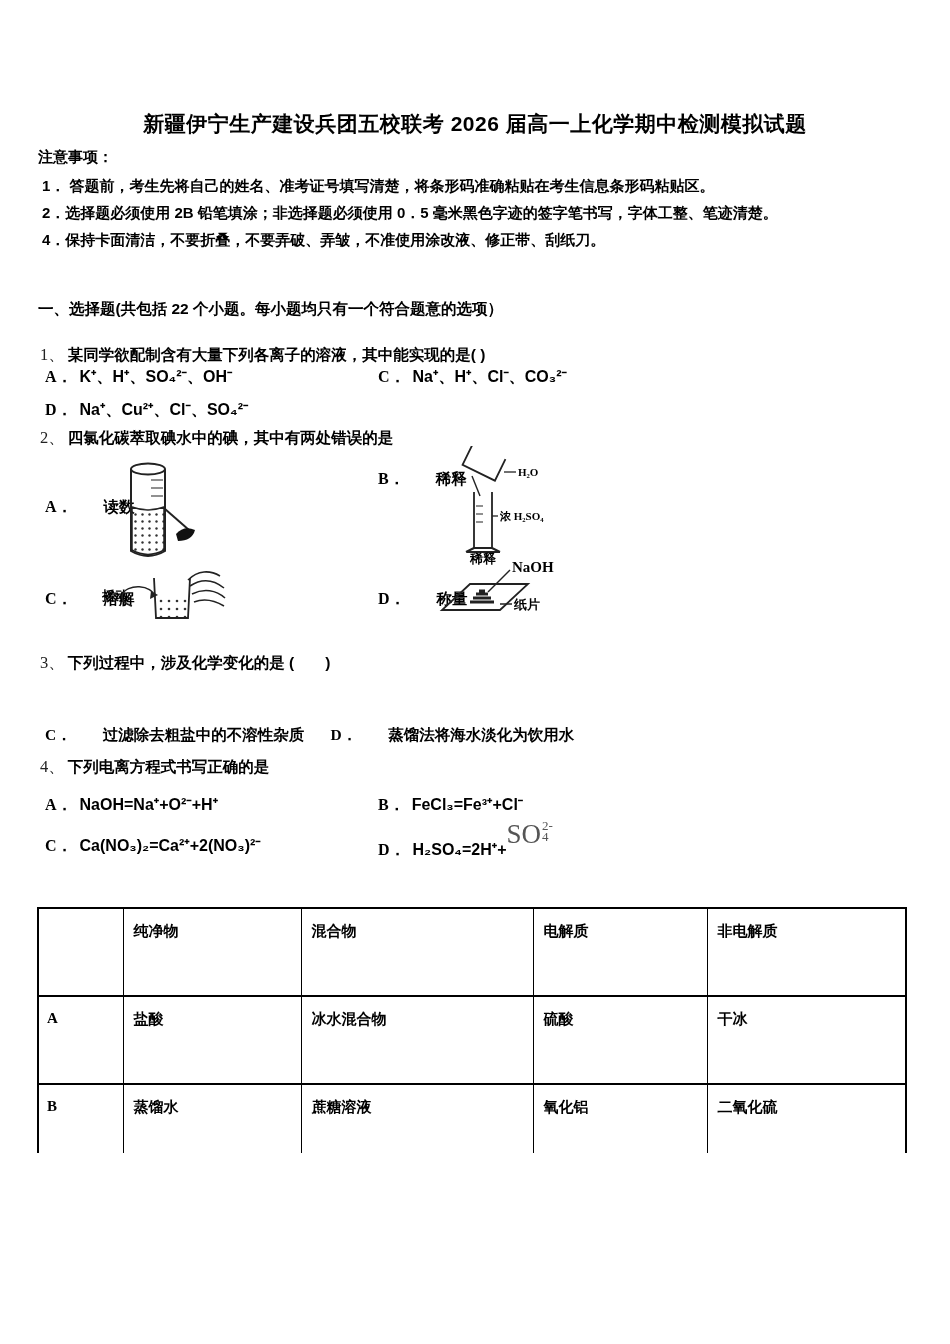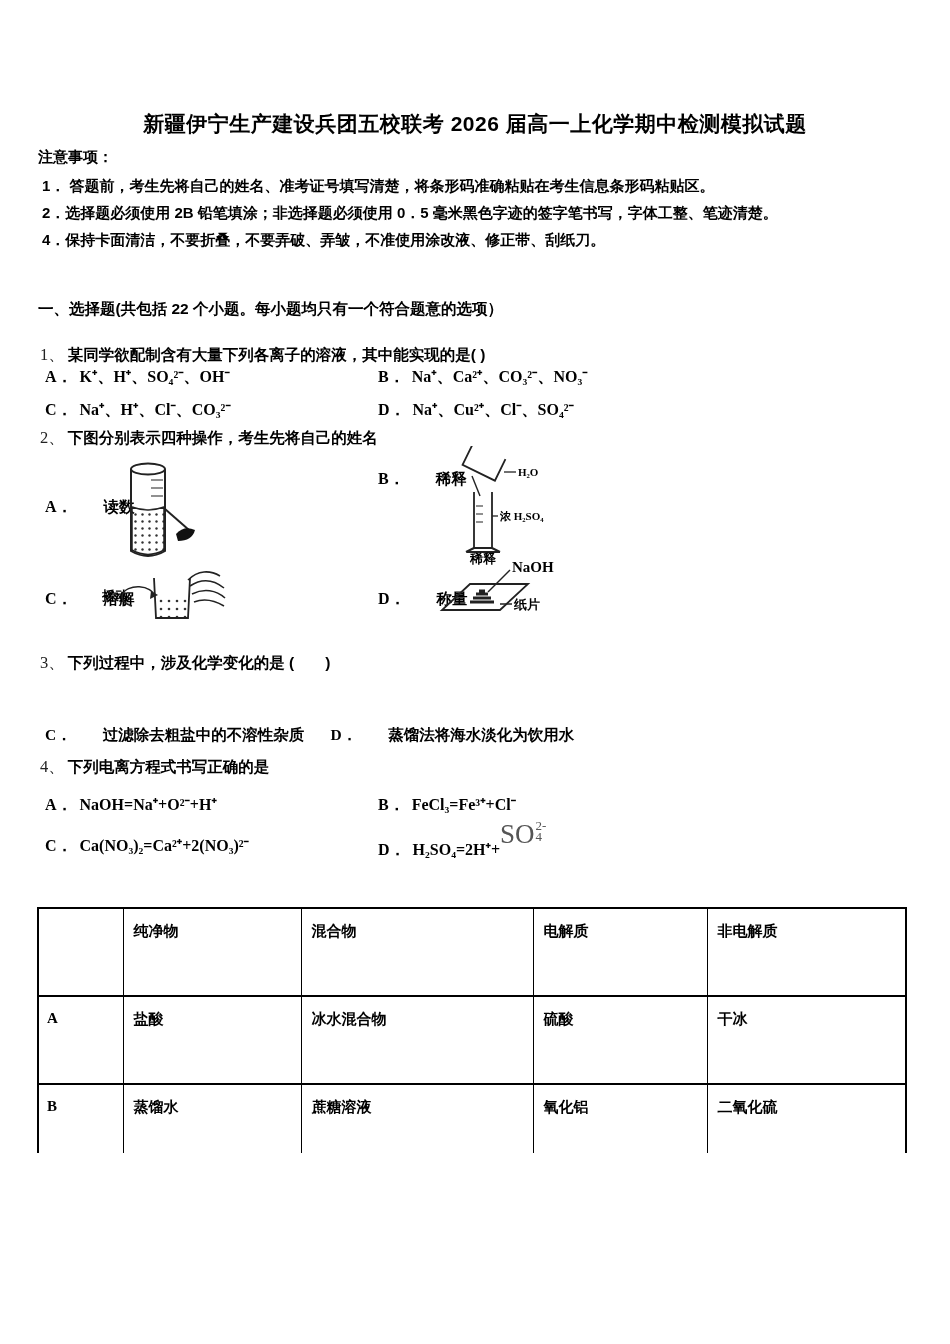--- a/index.html
+++ b/index.html
@@ -12,21 +12,21 @@
   .notice{position:absolute;top:172px;left:42px;right:30px;}
   .notice-item{font-size:15px;font-weight:700;line-height:27px;white-space:nowrap;}
   .section-heading{position:absolute;top:299px;left:38px;font-size:15.5px;font-weight:700;}
   .stem{position:absolute;left:40px;font-size:15.5px;white-space:nowrap;}
   .qnum{font-family:"Liberation Serif",serif;font-weight:400;color:#222;font-size:16.5px;margin-right:3px;}
   .qtext{font-weight:700;}
   .opt-grid{position:absolute;left:45px;width:870px;display:grid;
             grid-template-columns:333px 1fr;font-size:16px;line-height:33px;}
   .opt-grid.q4{line-height:32px;row-gap:9px;}
   .olabel{font-family:"Liberation Serif",serif;font-weight:700;margin-right:7px;}
-  .oformula{font-family:Liberation Serif, serif;font-weight:700;}
+  .oformula{font-family:Liberation Sans, sans-serif;font-weight:700;}
   .otext{font-weight:700;font-size:15.5px;margin-left:24px;}
   .q3-line{position:absolute;left:45px;font-size:15.5px;white-space:nowrap;}
   .q3-line .pair{margin-right:22px;}
   .diag-label{position:absolute;font-size:16px;white-space:nowrap;}
   .so4{position:relative;top:-12px;color:#555;font-family:"Liberation Serif",serif;
        font-weight:400;font-size:27px;letter-spacing:0;}
   .so4-stack{display:inline-block;vertical-align:2px;margin-left:1px;}
   .so4-stack span{display:block;font-size:13px;line-height:11px;text-align:left;}
   .q5-table{position:absolute;top:907px;left:37px;width:868px;border-collapse:collapse;
             table-layout:fixed;border:2px solid #000;}
@@ -53,27 +53,26 @@
     <div class="notice-item">4．保持卡面清洁，不要折叠，不要弄破、弄皱，不准使用涂改液、修正带、刮纸刀。</div>
   </div>
 
   <div class="section-heading">一、选择题(共包括 22 个小题。每小题均只有一个符合题意的选项）</div>
 
   <div class="stem" style="top:344px">
     <span class="qnum">1、</span><span class="qtext">某同学欲配制含有大量下列各离子的溶液，其中能实现的是( )</span>
   </div>
   <div class="opt-grid" style="top:360px">
     <div><span class="olabel">A．</span><span class="oformula">K⁺、H⁺、SO₄²⁻、OH⁻</span></div>
-    <div><span class="olabel">B．</span><span class="oformula">Na⁺、Ca²⁺、CO₃²⁻、NO₃⁻</span></div>
     <div><span class="olabel">C．</span><span class="oformula">Na⁺、H⁺、Cl⁻、CO₃²⁻</span></div>
     <div><span class="olabel">D．</span><span class="oformula">Na⁺、Cu²⁺、Cl⁻、SO₄²⁻</span></div>
   </div>
 
   <div class="stem" style="top:427px">
-    <span class="qnum">2、</span><span class="qtext">下图分别表示四种操作，考生先将自己的姓名</span>
+    <span class="qnum">2、</span><span class="qtext">四氯化碳萃取碘水中的碘，其中有两处错误的是</span>
   </div>
 
   <div class="diag-label" style="left:45px;top:497px">
     <span class="olabel">A．</span><span class="otext">读数</span>
   </div>
   <svg class="abs" style="left:105px;top:456px" width="95" height="106" viewBox="0 0 95 106">
     <defs>
         <pattern id="dotsA" width="7" height="7" patternUnits="userSpaceOnUse">
           <circle cx="2.5" cy="2.5" r="1.2" fill="#333"></circle>
         </pattern>

